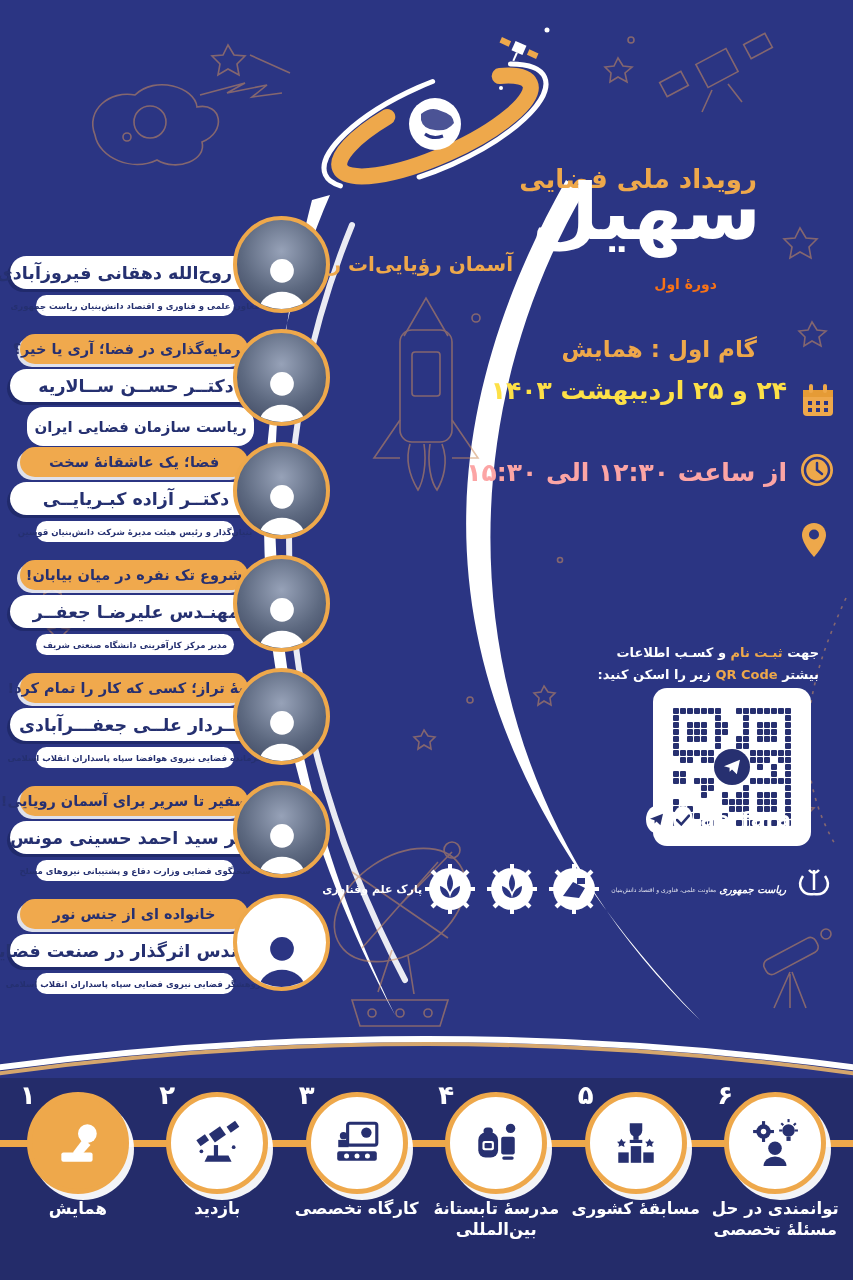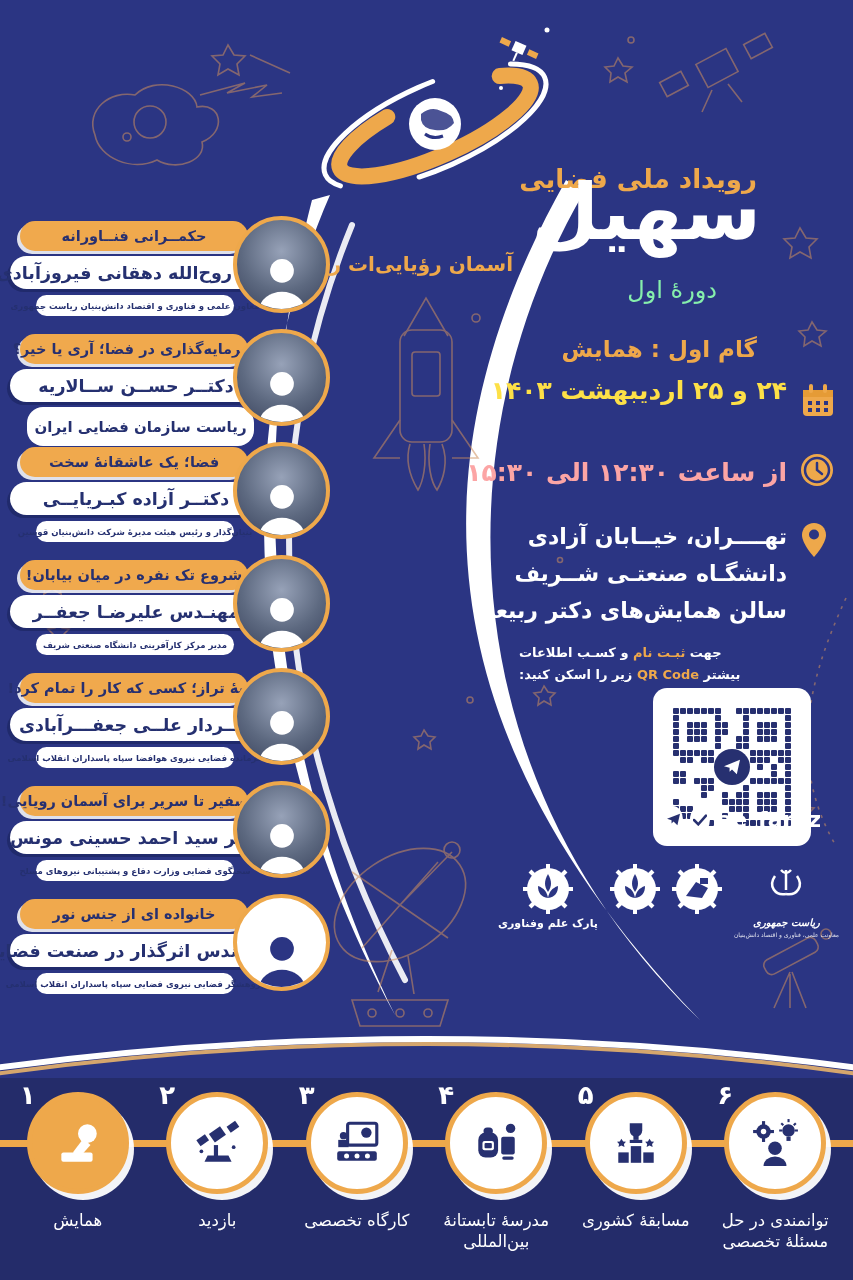--- a/index.html
+++ b/index.html
@@ -8,43 +8,43 @@
   svg{display:block}
   
   .curves,.doodles{position:absolute;inset:0;width:853px;height:1280px;pointer-events:none;}
   .curves{z-index:1}.doodles{z-index:1}
   .logo{position:absolute;left:295px;top:18px;width:280px;height:220px;z-index:2}
   .tagline{position:absolute;left:248px;top:252px;width:286px;text-align:center;
     color:#EEA84B;font-weight:bold;font-size:20px;z-index:3}
   
   .kicker{position:absolute;right:96px;top:164px;color:#EEA84B;font-weight:bold;font-size:26px;z-index:3}
   .event-title{position:absolute;right:92px;top:172px;color:#fff;font-weight:bold;font-size:78px;line-height:1.05;z-index:3}
-  .edition{position:absolute;right:136px;top:276px;color:#86efac;font-weight:normal;font-size:24px;z-index:4}
+  .edition{position:absolute;right:136px;top:276px;color:#f97316;font-weight:bold;font-size:14px;z-index:4}
   .step-label{position:absolute;right:96px;top:336px;color:#EEA84B;font-weight:bold;font-size:23px;z-index:3}
   .meta-icon{position:absolute;z-index:3}
   .date-text{position:absolute;right:66px;top:376px;color:#fde047;font-weight:bold;font-size:25px;z-index:3}
   .time-text{position:absolute;right:66px;top:458px;color:#fca5a5;font-weight:bold;font-size:25px;z-index:3}
   .loc-text{position:absolute;right:66px;top:518px;color:#fff;font-weight:bold;font-size:22px;line-height:37px;text-align:right;z-index:3}
-  .reg-text{position:absolute;right:34px;top:642px;width:300px;text-align:left;color:#fff;
+  .reg-text{position:absolute;right:34px;top:642px;width:300px;text-align:right;color:#fff;
     font-size:13px;font-weight:bold;line-height:22px;z-index:3}
   .reg-text .hl{color:#EEA84B}
   .qr{position:absolute;right:42px;top:688px;width:158px;height:158px;background:#fff;border-radius:14px;
     z-index:3;display:flex;align-items:center;justify-content:center;}
   .qr-grid{display:grid;grid-template-columns:repeat(17,6px);grid-auto-rows:6px;gap:1px;}
   .qr-grid i{background:transparent}
   .qr-grid i.on{background:#273070;border-radius:1px}
   .qr-center{position:absolute;width:36px;height:36px;border-radius:50%;background:#273070;
     display:flex;align-items:center;justify-content:center;}
-  .handle-row{position:absolute;right:32px;top:806px;width:158px;display:flex;direction:ltr;
+  .handle-row{position:absolute;right:49px;top:806px;width:158px;display:flex;direction:ltr;
     align-items:center;justify-content:center;gap:7px;z-index:3;color:#fff;font-weight:bold;font-size:22px;}
   .badge{width:27px;height:27px;border-radius:50%;background:#fff;display:flex;align-items:center;justify-content:center;}
   
   .sponsors{position:absolute;right:14px;top:864px;width:320px;display:flex;direction:rtl;
     align-items:flex-start;gap:12px;z-index:3;color:#fff;}
-  .sponsor{display:flex;flex-direction:column;align-items:center;gap:3px;text-align:center;}
+  .sponsor{display:flex;flex-direction:row;align-items:center;gap:3px;text-align:center;}
   .sponsor .emb{width:50px;height:50px}
   .sponsor .lbl{font-size:11px;font-weight:bold;white-space:nowrap}
   .sponsor .sub{font-size:6px;opacity:.85;white-space:nowrap}
   .presidency .lbl{font-size:10px;font-style:italic}
   
   .speakers{position:absolute;left:4px;top:212px;width:342px;z-index:3;}
   .speaker-card{position:relative;height:113px;}
   .photo{position:absolute;right:16px;top:4px;width:97px;height:97px;border-radius:50%;
     border:4px solid #EEA84B;box-sizing:border-box;overflow:hidden;color:#fff;
     background:radial-gradient(circle at 50% 35%,#97a2b8 0%,#5d6980 55%,#39425c 100%);
@@ -66,21 +66,21 @@
     color:#273070;font-weight:bold;font-size:23px;white-space:nowrap;}
   .band{position:absolute;left:0;top:1078px;width:853px;height:202px;background:#242C6A;z-index:2;}
   .connector{position:absolute;left:0;top:62px;width:100%;height:7px;background:#EEA84B;}
   .steps-row{position:absolute;inset:0;display:flex;direction:ltr;justify-content:space-around;padding:0 8px;}
   .step{position:relative;width:136px;text-align:center;padding-top:14px;}
   .step .num{position:absolute;left:10px;top:2px;color:#fff;font-weight:bold;font-size:26px;}
   .step .circle{width:92px;height:92px;margin:0 auto;border-radius:50%;border:5px solid #EEA84B;background:#fff;
     box-shadow:5px 6px 0 rgba(255,255,255,.95);display:flex;align-items:center;justify-content:center;
     position:relative;z-index:2;color:#273070;}
   .step:first-child .circle{background:#EEA84B;color:#fff;}
-  .step .label{margin-top:16px;color:#fff;font-weight:normal;font-size:16.5px;line-height:1.3;direction:rtl;}
+  .step .label{margin-top:4px;color:#fff;font-weight:bold;font-size:16.5px;line-height:1.3;direction:rtl;}
 </style>
 </head>
 <body>
 
 <div class="poster">
 
   <svg class="curves" viewBox="0 0 853 1280">
     <path d="M566 180 C 420 440, 410 720, 700 1020 C 450 780, 440 440, 584 192 Z" fill="#ffffff"></path>
     <path d="M330 195 C 240 400, 225 700, 395 1015 C 250 720, 255 420, 312 200 Z" fill="#ffffff"></path>
     <path d="M352 225 C 268 430, 252 690, 405 980" fill="none" stroke="#ffffff" stroke-width="6" stroke-linecap="round" opacity=".9"></path>
@@ -191,25 +191,20 @@
     <circle cx="18" cy="18" r="16" fill="#EEA84B"></circle>
     <circle cx="18" cy="18" r="12" fill="none" stroke="#2B3583" stroke-width="2.5"></circle>
     <path d="M18 11 v7 l5 4" stroke="#2B3583" stroke-width="2.5" fill="none" stroke-linecap="round"></path>
   </svg>
   <div class="time-text">از ساعت ۱۲:۳۰ الی ۱۵:۳۰</div>
 
   <svg class="meta-icon" style="right:26px;top:522px" width="26" height="36" viewBox="0 0 26 36">
     <path d="M13 1 C6 1 1 6.5 1 13 c0 9 12 22 12 22 s12 -13 12 -22 C25 6.5 20 1 13 1 z" fill="#EEA84B"></path>
     <circle cx="13" cy="12.5" r="5" fill="#2B3583"></circle>
   </svg>
-  <div class="loc-text">
-    <div>تهــــران، خیــابان آزادی</div>
-    <div>دانشگـاه صنعتـی شــریف</div>
-    <div>سالن همایش‌های دکتر ربیعی</div>
-  </div>
 
   <div class="reg-text">
     <div>
       <span>جهت</span>
       <span class="hl">ثبـت نام</span>
       <span>و کسـب اطلاعات</span>
     </div>
     <div>
       <span>بیشتر</span>
       <span class="hl">QR Code</span>
@@ -592,21 +587,20 @@
         <path d="M25 10 c4 7 4 12 0 18 c-4 -6 -4 -11 0 -18 z" fill="#2B3583"></path>
         <path d="M15 22 c6 2 9 6 10 12 c-7 -1 -10 -5 -10 -12 z" fill="#2B3583"></path>
         <path d="M35 22 c-6 2 -9 6 -10 12 c7 -1 10 -5 10 -12 z" fill="#2B3583"></path>
       </svg>
       <div class="lbl">پارک علم وفناوری</div>
     </div>
   </div>
 
   <div class="speakers">
     <div class="speaker-card">
-      <div class="topic-pill">حکمــرانی فنــاورانه</div>
       <div class="name-pill">دکتر روح‌الله دهقانی فیروزآبادی</div>
       <div class="role-pill">معاون علمی و فناوری و اقتصاد دانش‌بنیان ریاست جمهوری</div>
       <div class="photo">
           <svg width="64" height="58" viewBox="0 0 48 44" fill="currentColor">
             <circle cx="24" cy="15" r="9"></circle>
             <path d="M7 44 a17 13 0 0 1 34 0 z"></path>
           </svg>
         </div>
     </div>
     <div class="speaker-card">

